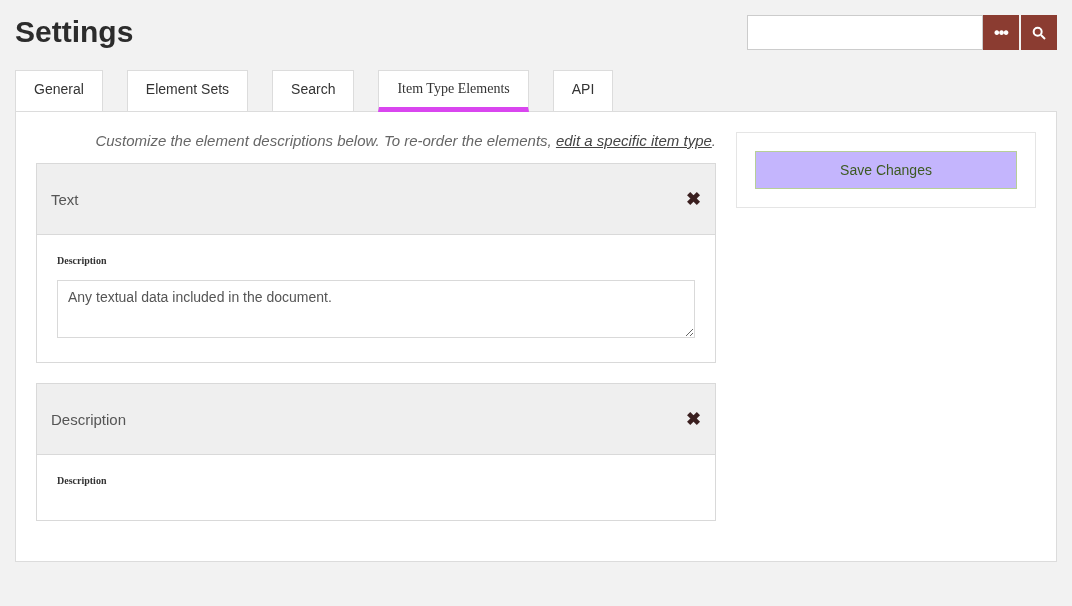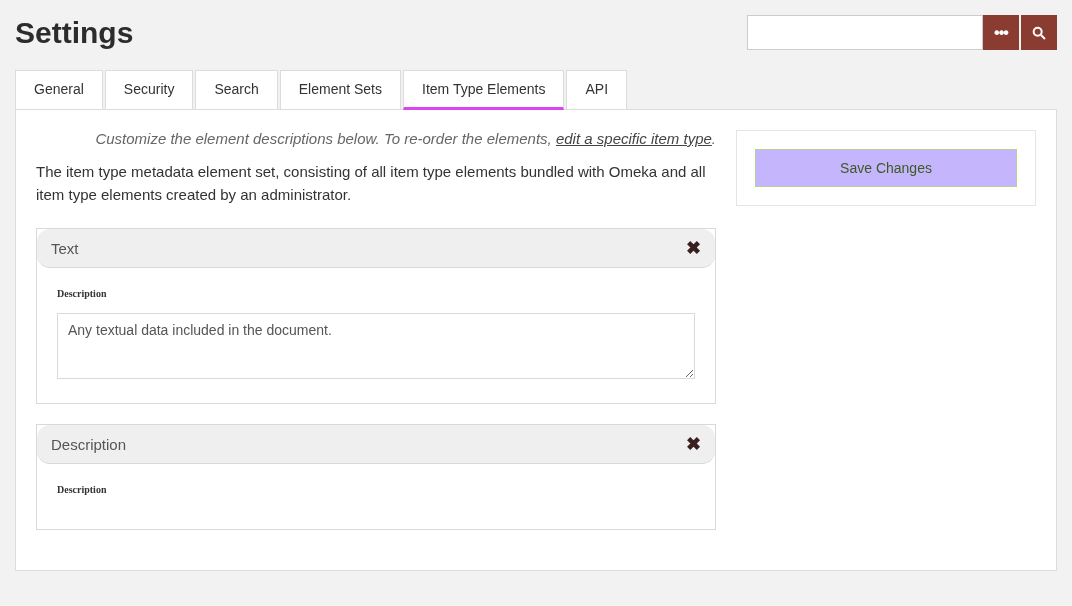--- a/index.html
+++ b/index.html
@@ -1,39 +1,39 @@
 <!DOCTYPE html>
 <html><head>
 <meta charset="utf-8">
 <style>
 * { box-sizing: border-box; margin: 0; padding: 0; }
 body { background: #f2f2f2; font-family: "Segoe UI", Arial, sans-serif; color: #333; width: 1072px; height: 606px; overflow: hidden; }
-.topbar { display: flex; justify-content: space-between; align-items: center; padding: 15px 15px 0 15px; }
+.topbar { display: flex; justify-content: space-between; align-items: flex-start; padding: 15px 15px 0 15px; }
 h1 { font-size: 30px; font-weight: 700; color: #2c2c2c; }
 .search-group { display: flex; }
 .search-input { width: 236px; height: 35px; border: 1px solid #ccc; background: #fff; padding: 0 8px; font-size: 14px; }
 .btn-sq { width: 36px; height: 35px; background: #8b3c31; border: none; display: flex; align-items: center; justify-content: center; cursor: pointer; color: #fff; }
 .btn-sq + .btn-sq { margin-left: 2px; }
 .ellipsis-dots { letter-spacing: -1px; font-weight: 700; font-size: 16px; }
-.tabs { display: flex; gap: 2px; padding: 20px 15px 0 15px; }
+.tabs { display: flex; gap: 24px; padding: 20px 15px 0 15px; }
 .tab { background: #fff; border: 1px solid #dcdcdc; padding: 10px 18px; font-size: 14px; color: #333; cursor: pointer; border-bottom: 1px solid #dcdcdc; position: relative; }
-.tab.active { border-bottom: 3px solid #d946ef; z-index: 2; }
+.tab.active { border-bottom: 5px solid #d946ef; z-index: 2; font-family: Liberation Serif, serif; }
 .content-wrap { display: flex; gap: 20px; background: #fff; border: 1px solid #dcdcdc; margin: -1px 15px 0 15px; padding: 20px; position: relative; z-index: 1; }
 .main-col { flex: 0 0 680px; }
 .side-col { flex: 1; }
 .intro-em { color: #666; font-style: italic; font-size: 15px; margin-bottom: 14px; text-align: right; }
 .intro-em a { color: #444; text-decoration: underline; font-style: italic; }
 .intro-plain { font-size: 15px; color: #333; line-height: 1.5; margin-bottom: 22px; }
 .field-block { border: 1px solid #d9d9d9; margin-bottom: 20px; }
-.field-head { background: #efefef; border-bottom: 1px solid #d9d9d9; padding: 8px 14px; display: flex; justify-content: space-between; align-items: center; border-radius: 13px; }
+.field-head { background: #efefef; border-bottom: 1px solid #d9d9d9; padding: 24px 14px; display: flex; justify-content: space-between; align-items: center; }
 .field-title { font-size: 15px; color: #555; }
 .close-x { font-weight: 700; font-size: 18px; color: #3a1f1f; cursor: pointer; }
 .field-body { padding: 20px; }
 .desc-label { font-weight: 700; font-size: 10px; margin-bottom: 14px; display: block; font-family: Liberation Serif, serif; }
-textarea.desc { width: 100%; height: 66px; border: 1px solid #d9d9d9; padding: 8px 10px; font-family: inherit; font-size: 14px; color: #555; resize: both; }
+textarea.desc { width: 100%; height: 58px; border: 1px solid #d9d9d9; padding: 8px 10px; font-family: inherit; font-size: 14px; color: #555; resize: both; }
 .save-panel { border: 1px solid #e5e5e5; padding: 18px; background: #fff; }
 .save-btn { width: 100%; padding: 10px 0; background: #c4b5fd; border: 1px solid #b7cf97; color: #3d5a21; font-weight: 400; font-size: 14px; cursor: pointer; }
 </style>
 </head>
 <body>
 
 <div class="topbar">
   <h1>Settings</h1>
   <div class="search-group">
     <input class="search-input" type="text" placeholder="" style="">
@@ -44,33 +44,31 @@
       <svg width="16" height="16" viewBox="0 0 24 24" fill="none" stroke="#fff" stroke-width="3">
           <circle cx="10" cy="10" r="6"></circle>
           <line x1="15" y1="15" x2="21" y2="21"></line>
         </svg>
     </button>
   </div>
 </div>
 
 <div class="tabs">
   <div class="tab">General</div>
-  <div class="tab">Security</div>
+  <div class="tab">Element Sets</div>
   <div class="tab">Search</div>
-  <div class="tab">Element Sets</div>
   <div class="tab active">Item Type Elements</div>
   <div class="tab">API</div>
 </div>
 
 <div class="content-wrap">
   <div class="main-col">
     <p class="intro-em">
       <span>Customize the element descriptions below. To re-order the elements, </span><a href="#">edit a specific item type</a><span>.</span>
     </p>
-    <p class="intro-plain">The item type metadata element set, consisting of all item type elements bundled with Omeka and all item type elements created by an administrator.</p>
 
     <div class="field-block">
       <div class="field-head">
         <span class="field-title">Text</span>
         <span class="close-x">✖</span>
       </div>
       <div class="field-body">
         <span class="desc-label">Description</span>
         <textarea class="desc" style="">Any textual data included in the document.</textarea>
       </div>

